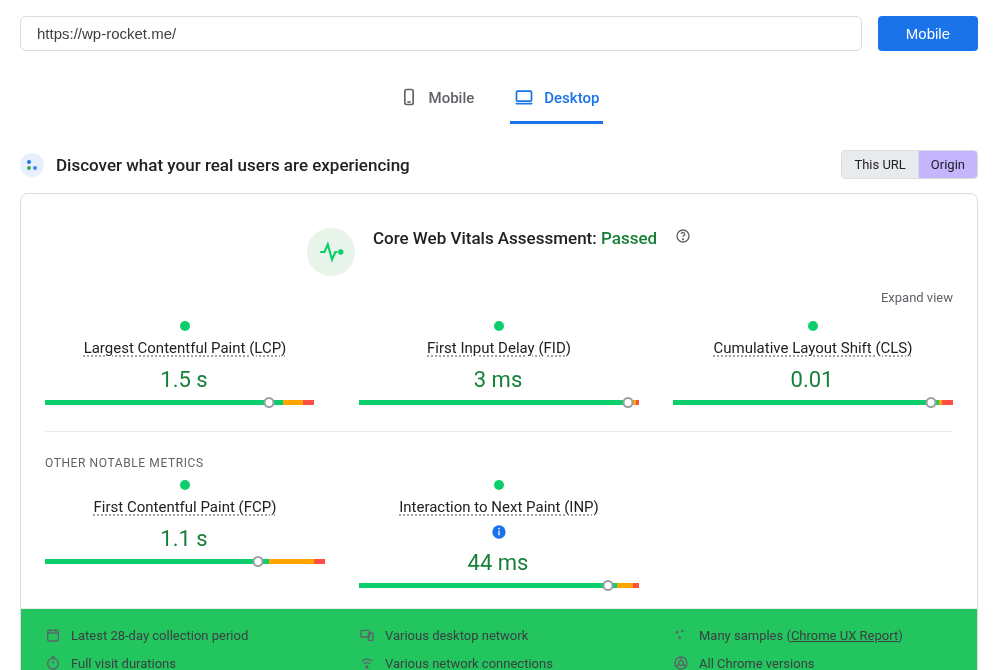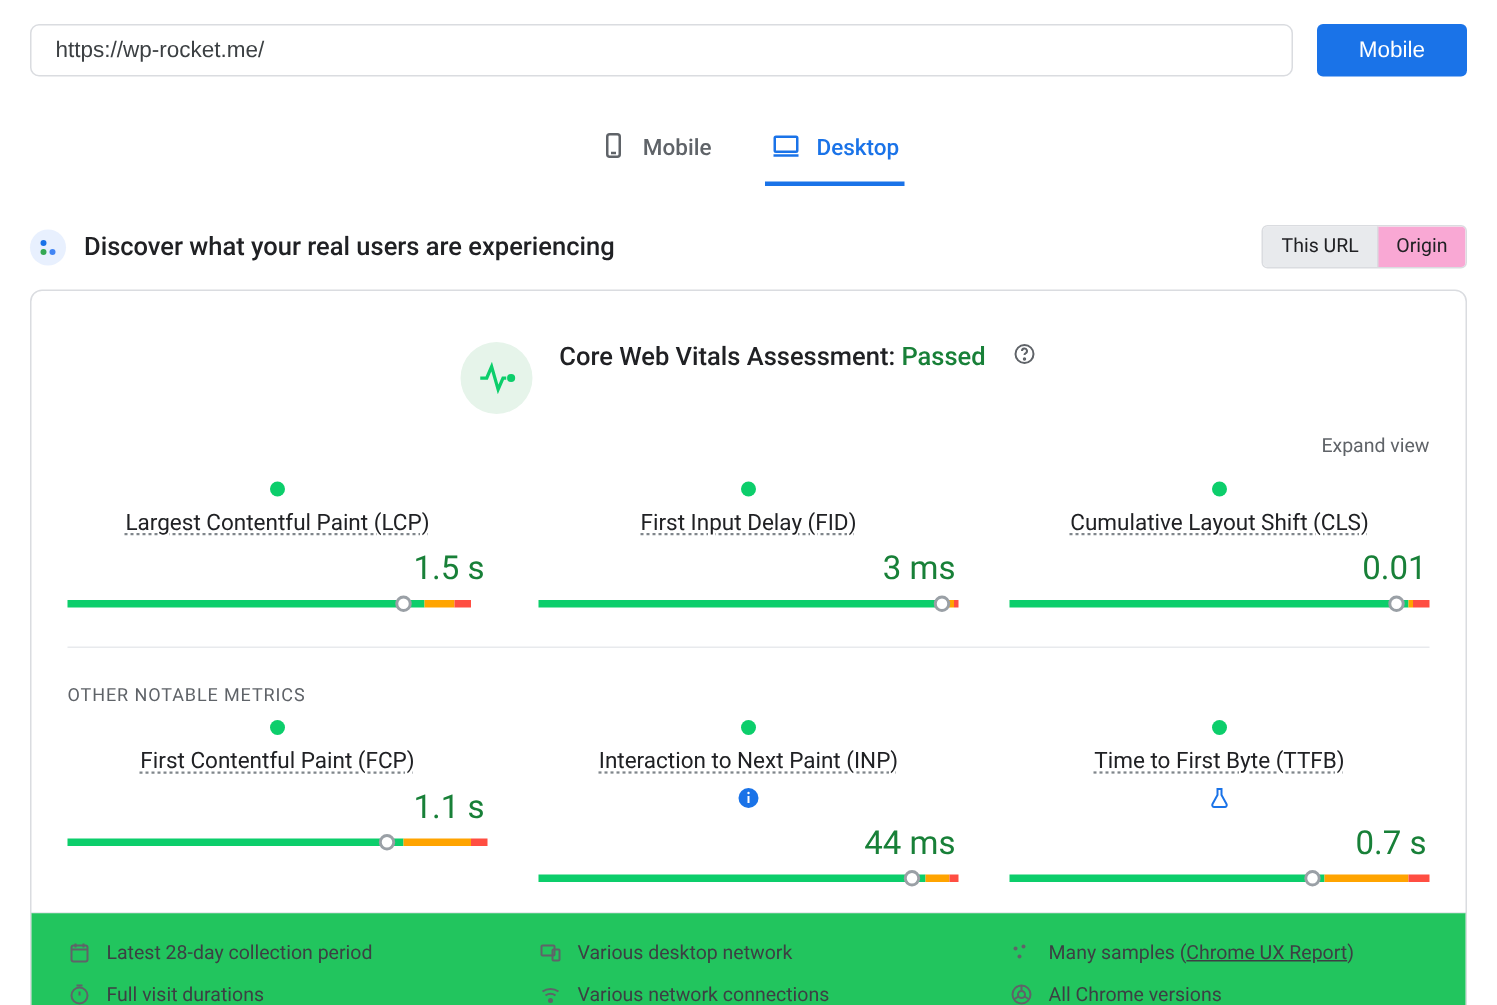--- a/index.html
+++ b/index.html
@@ -12,41 +12,41 @@
 
 .tabs { display: flex; justify-content: center; gap: 32px; margin-top: 24px; }
 .tab { display: flex; align-items: flex-end; gap: 10px; padding: 12px 4px 14px; color: #5f6368; font-size: 15px; font-weight: 500; cursor: pointer; border-bottom: 3px solid transparent; }
 .tab.active { color: #1a73e8; border-bottom-color: #1a73e8; }
 .tab svg { width: 20px; height: 20px; }
 
 .section-header { display: flex; align-items: center; gap: 12px; margin: 26px 0 14px; }
 .sh-icon { width: 24px; height: 24px; border-radius: 50%; background: #e8f0fe; display: flex; align-items: center; justify-content: center; }
 .sh-title { font-size: 17px; font-weight: 500; flex: 1; }
 .seg { display: flex; border: 1px solid #dadce0; border-radius: 4px; overflow: hidden; font-size: 13px; }
-.seg-btn { padding: 6px 12px; background: #f9a8d4; cursor: pointer; }
+.seg-btn { padding: 6px 12px; background: #c4b5fd; cursor: pointer; }
 .seg-btn.active { background: #e8eaed; }
 .seg-btn + .seg-btn { border-left: 1px solid #dadce0; }
 
 .card { border: 1px solid #dadce0; border-radius: 8px; padding: 0; }
 .assessment { display: flex; align-items: flex-start; justify-content: center; gap: 18px; padding: 34px 0 14px; }
 .pulse-icon { width: 48px; height: 48px; border-radius: 50%; background: #e6f4ea; display: flex; align-items: center; justify-content: center; }
 .pulse-icon svg { width: 26px; height: 26px; }
 .assess-text { font-size: 17px; font-weight: 500; }
 .passed { color: #188038; }
 .help-ic { width: 16px; height: 16px; color: #5f6368; }
 .expand { text-align: right; font-size: 13px; color: #5f6368; padding: 0 24px 10px; cursor: pointer; }
 
 .metrics { display: grid; grid-template-columns: repeat(3,1fr); gap: 6px 34px; padding: 6px 24px 20px; }
 .metric-label { display: flex; align-items: center; gap: 8px; font-size: 15px; flex-direction: column; }
 .dot { width: 10px; height: 10px; border-radius: 50%; flex-shrink: 0; }
 .dot.green { background: #0cce6b; }
 .mlabel { text-decoration: underline dotted #80868b; text-underline-offset: 3px; cursor: pointer; color: #202124; }
 .info-ic { width: 16px; height: 16px; color: #1a73e8; }
 .flask-ic { width: 16px; height: 16px; color: #1a73e8; }
-.metric-val { text-align: right; font-size: 22px; color: #188038; margin-top: 10px; padding-right: 2px; }
+.metric-val { text-align: center; font-size: 22px; color: #188038; margin-top: 10px; padding-right: 2px; }
 .bar { position: relative; height: 5px; margin-top: 8px; border-radius: 2px; display: flex; overflow: visible; }
 .bseg { height: 100%; }
 .bg-green { background: #0cce6b; }
 .bg-orange { background: #ffa400; }
 .bg-red { background: #ff4e42; }
 .marker { position: absolute; top: -3px; width: 11px; height: 11px; border: 2px solid #9aa0a6; background: #fff; border-radius: 50%; transform: translateX(-50%); }
 
 .divider { border-top: 1px solid #e8eaed; margin: 6px 24px 0; }
 .other-hdr { font-size: 12px; letter-spacing: .6px; color: #5f6368; padding: 24px 24px 4px; }
 
@@ -192,36 +192,20 @@
         </div>
         <div class="metric-val">44 ms</div>
         <div class="bar">
             <div class="bseg bg-green" style="width: 92%;"></div>
             <div class="bseg bg-orange" style="width: 6%;"></div>
             <div class="bseg bg-red" style="width: 2%;"></div>
             <div class="marker" style="left: 89%;"></div>
           </div>
       </div>
 
-      <div>
-        <div class="metric-label">
-            <span class="dot green"></span>
-            <span class="mlabel">Time to First Byte (TTFB)</span>
-          <svg class="flask-ic" viewBox="0 0 24 24" fill="none" stroke="#1a73e8" stroke-width="2">
-              <path d="M9 3h6M10 3v6l-5 9a2 2 0 0 0 1.7 3h10.6a2 2 0 0 0 1.7-3l-5-9V3"></path>
-            </svg>
-        </div>
-        <div class="metric-val">0.7 s</div>
-        <div class="bar">
-            <div class="bseg bg-green" style="width: 75%;"></div>
-            <div class="bseg bg-orange" style="width: 20%;"></div>
-            <div class="bseg bg-red" style="width: 5%;"></div>
-            <div class="marker" style="left: 72%;"></div>
-          </div>
-      </div>
     </div>
 
     <div class="footer">
       <div class="footer-grid">
         <div class="footer-item">
             <svg viewBox="0 0 24 24" fill="none" stroke="currentColor" stroke-width="2">
               <rect x="4" y="5" width="16" height="16" rx="2"></rect>
               <line x1="4" y1="9" x2="20" y2="9"></line>
               <line x1="8" y1="3" x2="8" y2="7"></line>
               <line x1="16" y1="3" x2="16" y2="7"></line>

